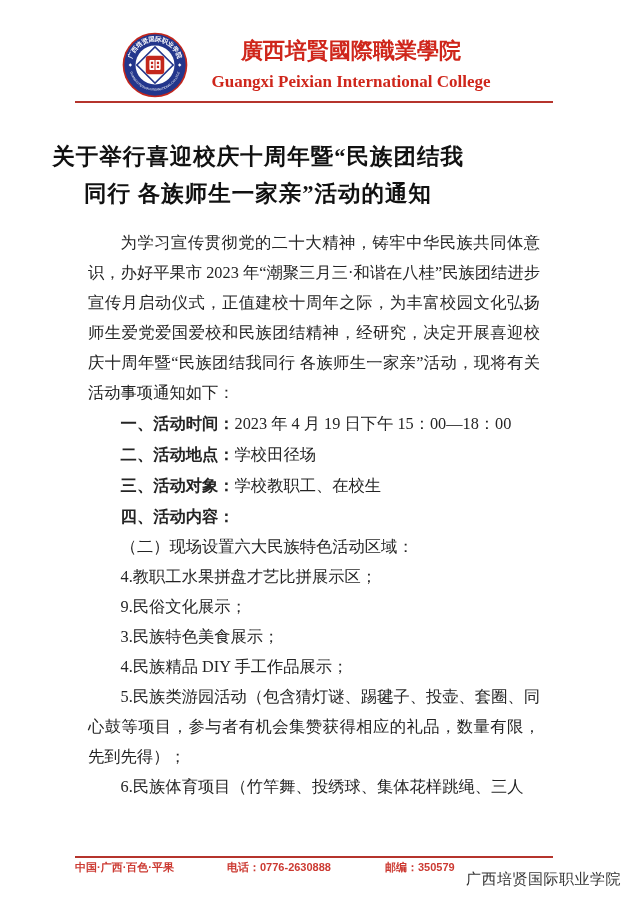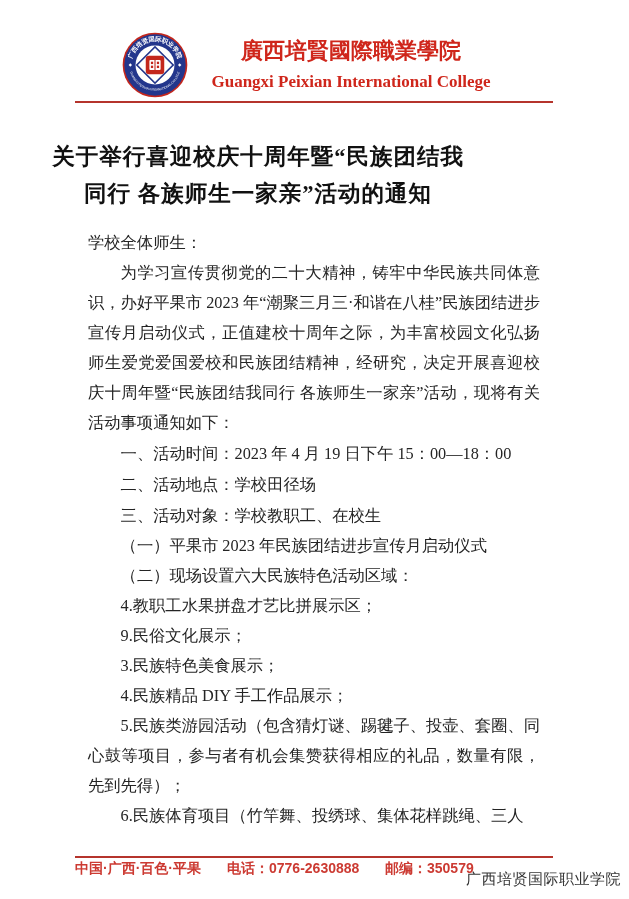--- a/index.html
+++ b/index.html
@@ -57,31 +57,31 @@
   .doc-body {
     position: absolute; left: 88px; top: 228px; width: 452px;
     color: #242424;
     font-size: 16.3px;
     line-height: 30px;
     text-align: justify;
     font-family: "Liberation Serif", "DejaVu Serif", serif;
   }
   .doc-body p { margin: 0; }
   .doc-body p.indent { text-indent: 2em; }
-  .para-label { font-weight: 400; font-family: "Liberation Sans", "DejaVu Sans", sans-serif; }
+  .para-label { font-weight: 700; font-family: "Liberation Sans", "DejaVu Sans", sans-serif; }
 
   
   .footer-rule {
     position: absolute; left: 75px; top: 856px; width: 478px; height: 2px;
     background: #b5342c;
   }
   .footer-item {
     position: absolute; top: 860px;
     color: #cc3a32;
-    font-size: 14px;
+    font-size: 11px;
     font-weight: 600;
     white-space: nowrap;
     font-family: "Liberation Sans", "DejaVu Sans", sans-serif;
   }
   .f-location { left: 75px; }
   .f-phone { left: 227px; }
   .f-postcode { left: 385px; }
   .watermark {
     position: absolute; right: 8px; top: 870px;
     color: #333333;
@@ -131,26 +131,25 @@
     </div>
     <div class="header-rule"></div>
   </div>
 
   <div class="title">
     <div>关于举行喜迎校庆十周年暨“民族团结我</div>
     <div>同行 各族师生一家亲”活动的通知</div>
   </div>
 
   <div class="doc-body">
-      <p>学校全体师生：</p>
       <p class="indent">为学习宣传贯彻党的二十大精神，铸牢中华民族共同体意识，办好平果市 2023 年“潮聚三月三·和谐在八桂”民族团结进步宣传月启动仪式，正值建校十周年之际，为丰富校园文化弘扬师生爱党爱国爱校和民族团结精神，经研究，决定开展喜迎校庆十周年暨“民族团结我同行 各族师生一家亲”活动，现将有关活动事项通知如下：</p>
       <p class="indent"><span class="para-label">一、活动时间：</span>2023 年 4 月 19 日下午 15：00—18：00</p>
       <p class="indent"><span class="para-label">二、活动地点：</span>学校田径场</p>
       <p class="indent"><span class="para-label">三、活动对象：</span>学校教职工、在校生</p>
-      <p class="indent">（一）平果市 2023 年民族团结进步宣传月启动仪式</p>
+      <p class="indent"><span class="para-label">四、活动内容：</span></p>
       <p class="indent">（二）现场设置六大民族特色活动区域：</p>
       <p class="indent">4.教职工水果拼盘才艺比拼展示区；</p>
       <p class="indent">9.民俗文化展示；</p>
       <p class="indent">3.民族特色美食展示；</p>
       <p class="indent">4.民族精品 DIY 手工作品展示；</p>
       <p class="indent">5.民族类游园活动（包含猜灯谜、踢毽子、投壶、套圈、同心鼓等项目，参与者有机会集赞获得相应的礼品，数量有限，先到先得）；</p>
       <p class="indent">6.民族体育项目（竹竿舞、投绣球、集体花样跳绳、三人</p>
     </div>
 
   <div class="footer-rule"></div>

